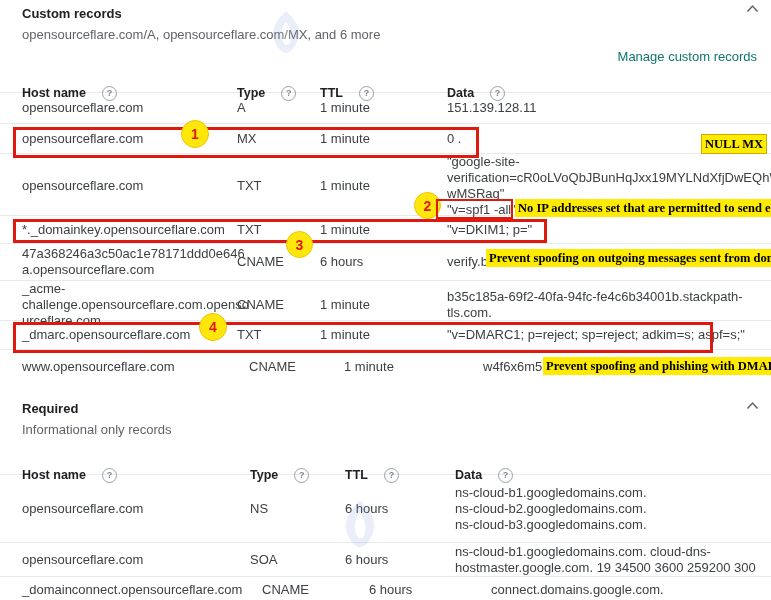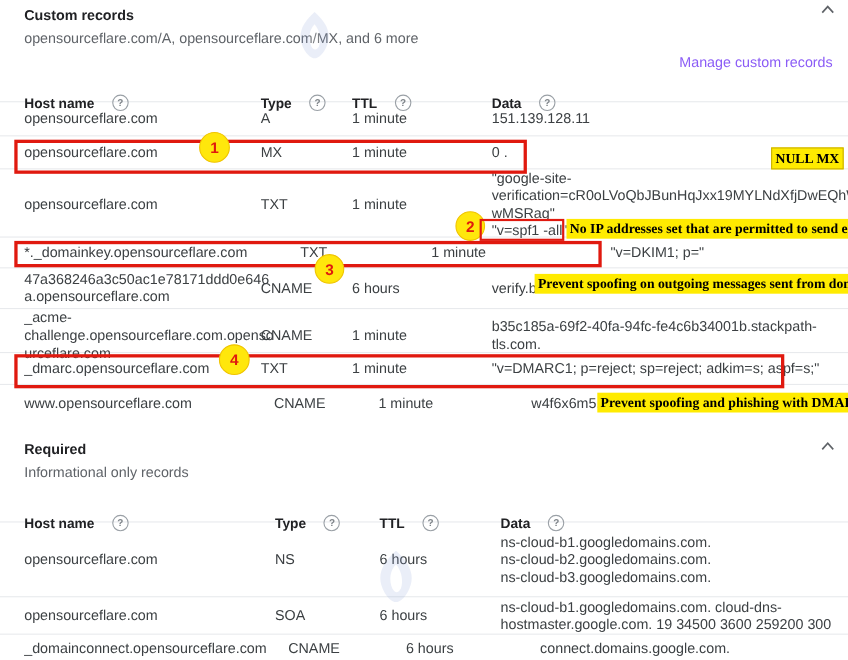--- a/index.html
+++ b/index.html
@@ -5,41 +5,41 @@
   html,body{margin:0;padding:0;background:#fff;}
   .page{position:relative;width:771px;height:600px;background:#fff;overflow:hidden;
         font-family:"Liberation Sans",sans-serif;color:#3c4043;}
 
   
   .sec-head{position:relative;padding:6px 0 0 22px;}
   .sec-title{font-size:13px;font-weight:bold;color:#202124;line-height:16px;}
   .sec-sub{font-size:13px;color:#5f6368;line-height:17px;margin-top:4px;}
   .caret{position:absolute;right:12px;cursor:pointer;}
   .caret svg{display:block;}
-  .manage-link{position:absolute;right:14px;top:49px;color:#8b5cf6;font-size:13px;cursor:pointer;}
+  .manage-link{position:absolute;right:14px;top:49px;color:#0f766e;font-size:13px;cursor:pointer;}
 
   
   .tbl{width:771px;}
   .t-row{display:grid;box-sizing:border-box;padding-left:22px;padding-right:6px;
          align-items:center;border-bottom:1px solid #e8eaed;font-size:13px;color:#3c4043;}
   .t1 .t-row{grid-template-columns:215px 83px 127px 1fr;}
   .t2 .t-row{grid-template-columns:228px 95px 110px 1fr;}
   .t-row.no-border{border-bottom:none;gap:12px;}
   .t-head{font-weight:bold;color:#202124;font-size:12.5px;}
-  .hcell{display:flex;align-items:center;margin-top:14px;}
+  .hcell{display:flex;margin-top:14px;}
   .qicon{display:inline-block;width:13px;height:13px;margin-left:16px;border:1px solid #9aa0a6;
          border-radius:50%;color:#80868b;font-size:9px;line-height:13px;text-align:center;
          font-weight:bold;cursor:pointer;flex:0 0 auto;}
   .cell{line-height:16px;}
   .cell div{line-height:16px;}
   .t1 .t-head{height:21px;}
   .t2 .t-head{height:21px;}
 
   
-  .r-h31{height:31px;} .r-h30{height:30px;} .r-h62{height:62px;} .r-h28{height:28px;gap:36px;}
+  .r-h31{height:31px;} .r-h30{height:30px;} .r-h62{height:62px;} .r-h28{height:28px;}
   .r-h37{height:37px;} .r-h40{height:40px;} .r-h29{height:29px;} .r-h33{height:33px;}
   .r-h68{height:68px;} .r-h34{height:34px;} .r-h26{height:26px;}
 
   
   .anno{position:absolute;z-index:5;}
   .redbox{border:3px solid #e0190f;box-sizing:border-box;background:transparent;}
   .redbox.thin{border-width:2px;}
   .badge{width:28px;height:28px;border-radius:50%;background:#ffe70c;border:1px solid #f0c400;
          box-sizing:border-box;display:flex;align-items:center;justify-content:center;
          color:#e0190f;font-weight:bold;font-size:14px;font-family:"Liberation Sans",sans-serif;}

